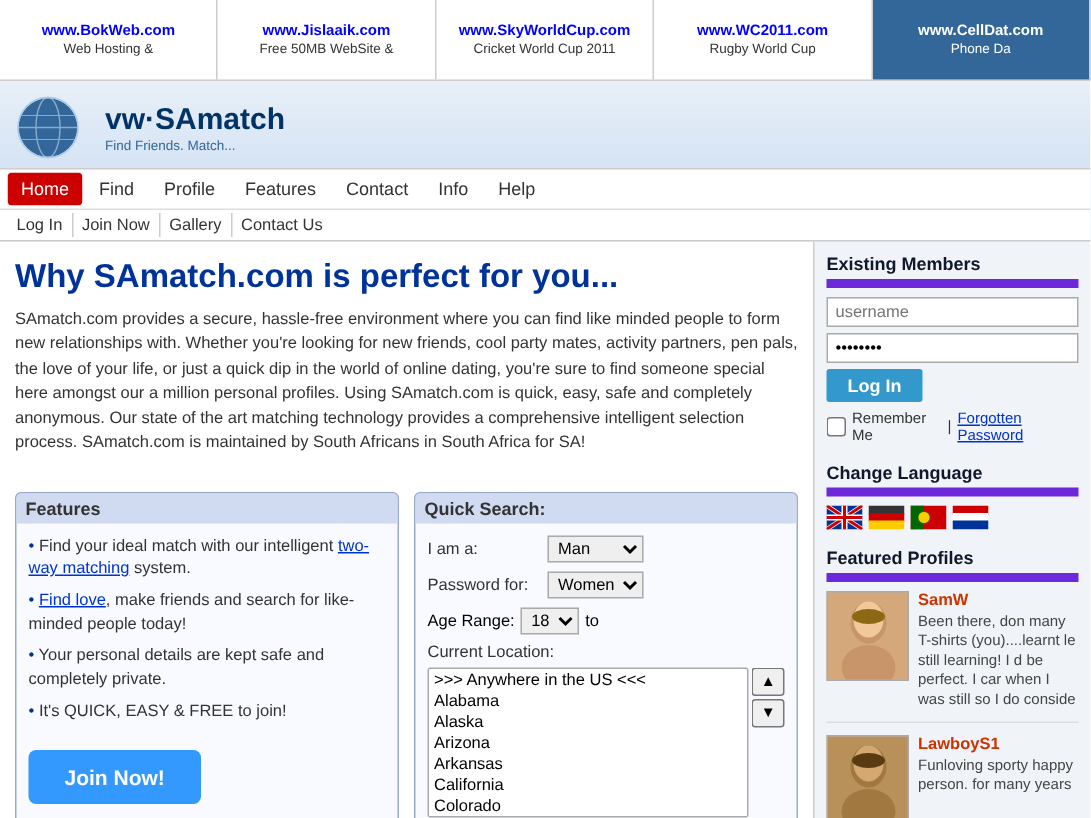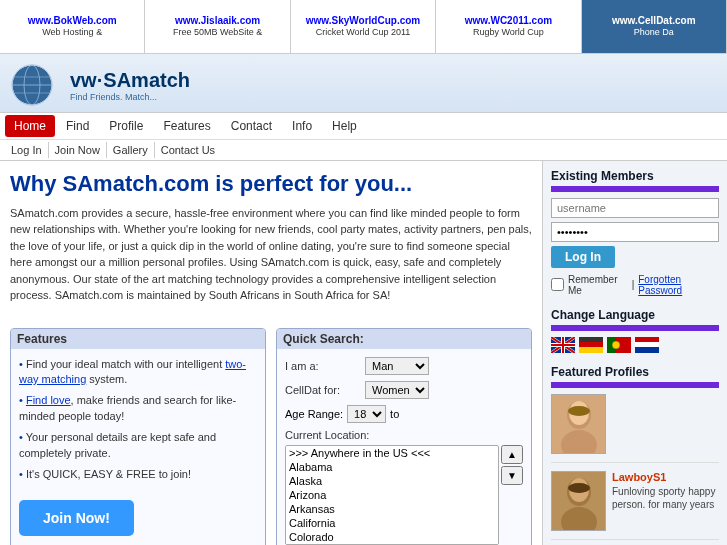--- a/index.html
+++ b/index.html
@@ -168,21 +168,21 @@
 
         <div class="search-row">
           <span class="search-label">I am a:</span>
           <select class="search-select">
             <option>Man</option>
             <option>Woman</option>
           </select>
         </div>
 
         <div class="search-row">
-          <span class="search-label">CellDat for:</span>
+          <span class="search-label">Password for:</span>
           <select class="search-select">
             <option>Women</option>
             <option>Men</option>
           </select>
         </div>
 
         <div class="age-row">
           <span>Age Range:</span>
           <select class="search-select">
             <option>18</option>
@@ -268,20 +268,24 @@
       <div class="profile-item">
         <div class="profile-photo">
           <svg width="55" height="60" viewBox="0 0 55 60">
             <rect width="55" height="60" fill="#d4a87a"></rect>
             <ellipse cx="27" cy="20" rx="12" ry="14" fill="#c8956a"></ellipse>
             <ellipse cx="27" cy="50" rx="18" ry="15" fill="#c8956a"></ellipse>
             <ellipse cx="27" cy="18" rx="10" ry="12" fill="#f0c89a"></ellipse>
             <ellipse cx="27" cy="16" rx="11" ry="5" fill="#8B6914"></ellipse>
           </svg>
         </div>
+        <div class="profile-info">
+          <div class="profile-name">SamW</div>
+          <div class="profile-desc">Been there, don many T-shirts (you)....learnt le still learning! I d be perfect. I car when I was still so I do conside</div>
+        </div>
       </div>
 
       <div class="profile-item">
         <div class="profile-photo">
           <svg width="55" height="60" viewBox="0 0 55 60">
             <rect width="55" height="60" fill="#b8905a"></rect>
             <ellipse cx="27" cy="20" rx="12" ry="14" fill="#a07840"></ellipse>
             <ellipse cx="27" cy="50" rx="18" ry="15" fill="#a07840"></ellipse>
             <ellipse cx="27" cy="18" rx="10" ry="12" fill="#d4a870"></ellipse>
             <ellipse cx="27" cy="16" rx="11" ry="5" fill="#5a3a10"></ellipse>

